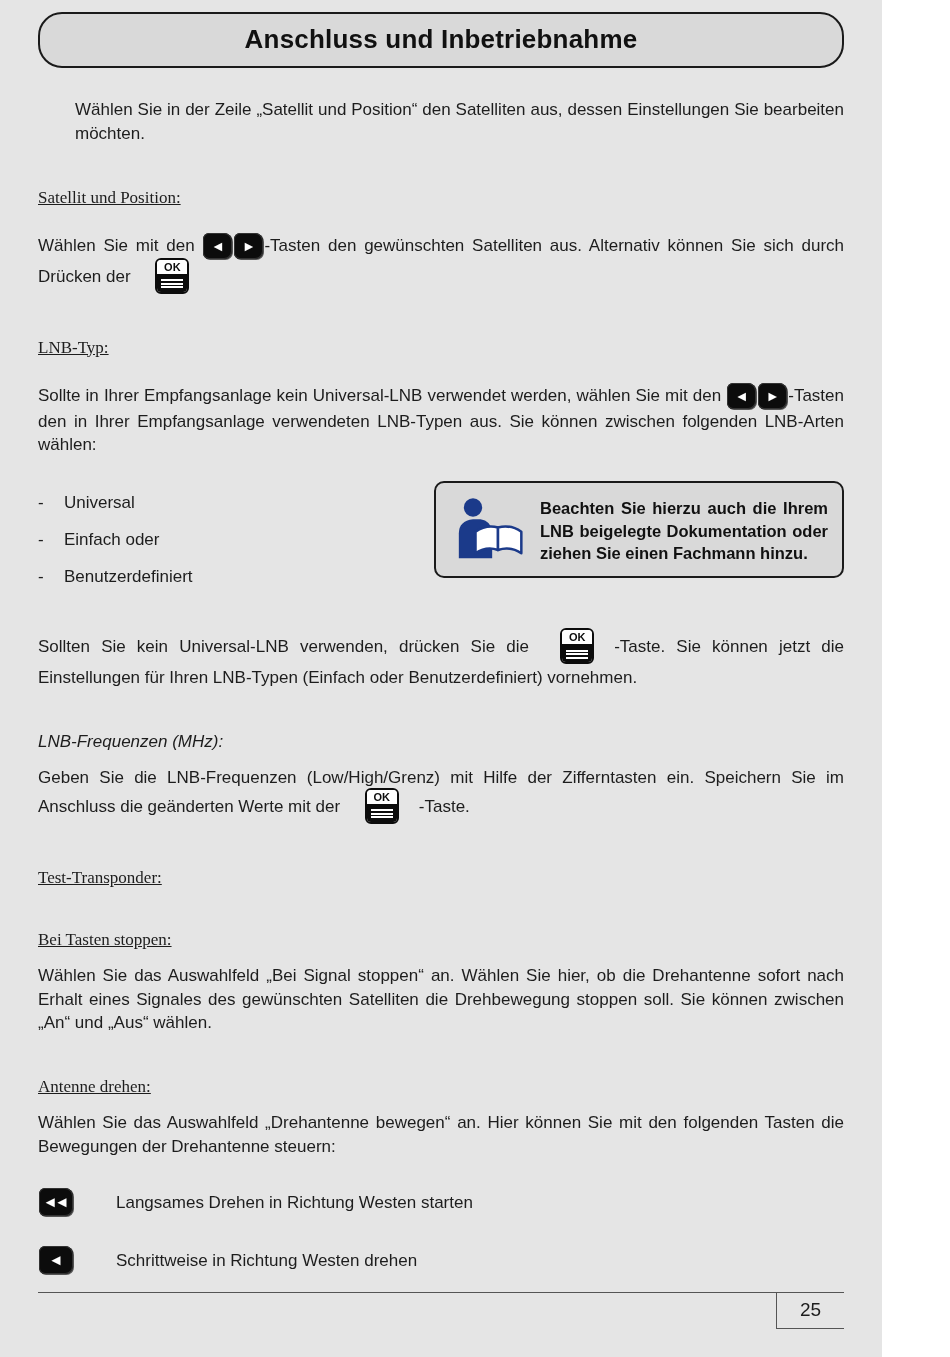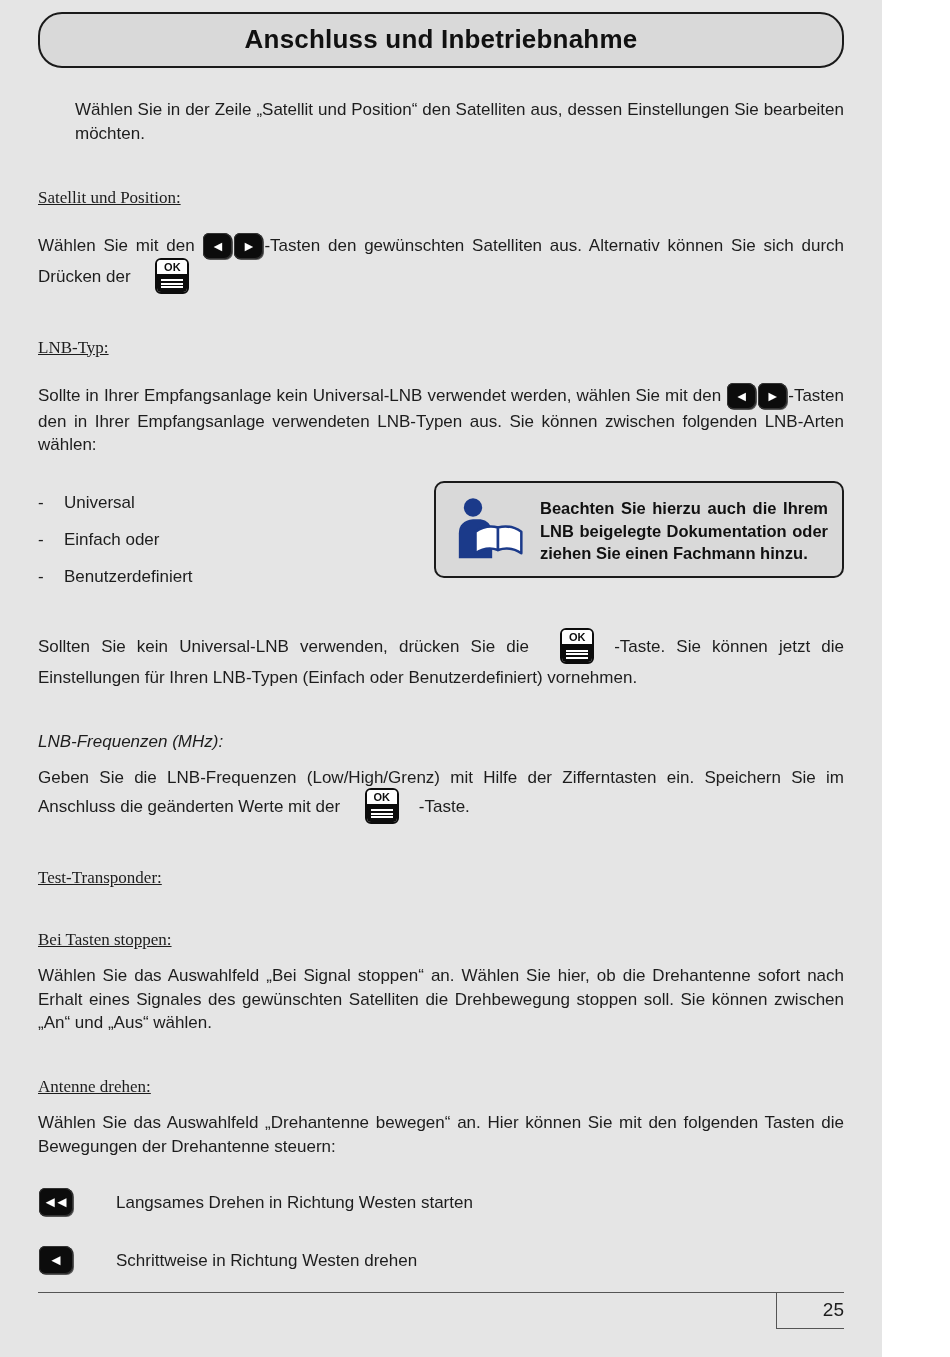--- a/index.html
+++ b/index.html
@@ -170,21 +170,21 @@
     left:38px;
     right:38px;
     bottom:28px;
   }
   .footer-rule { border-top:1.5px solid #555555; }
   .page-number-box {
     width:68px;
     margin-left:auto;
     border-left:1.5px solid #555555;
     border-bottom:1.5px solid #555555;
-    text-align:right;
+    text-align:center;
     font-size:19px;
     padding:6px 0 7px 0;
     color:#1d1d1d;
     box-sizing:border-box;
   }
 </style>
 </head>
 <body>
 
 <div class="page">

